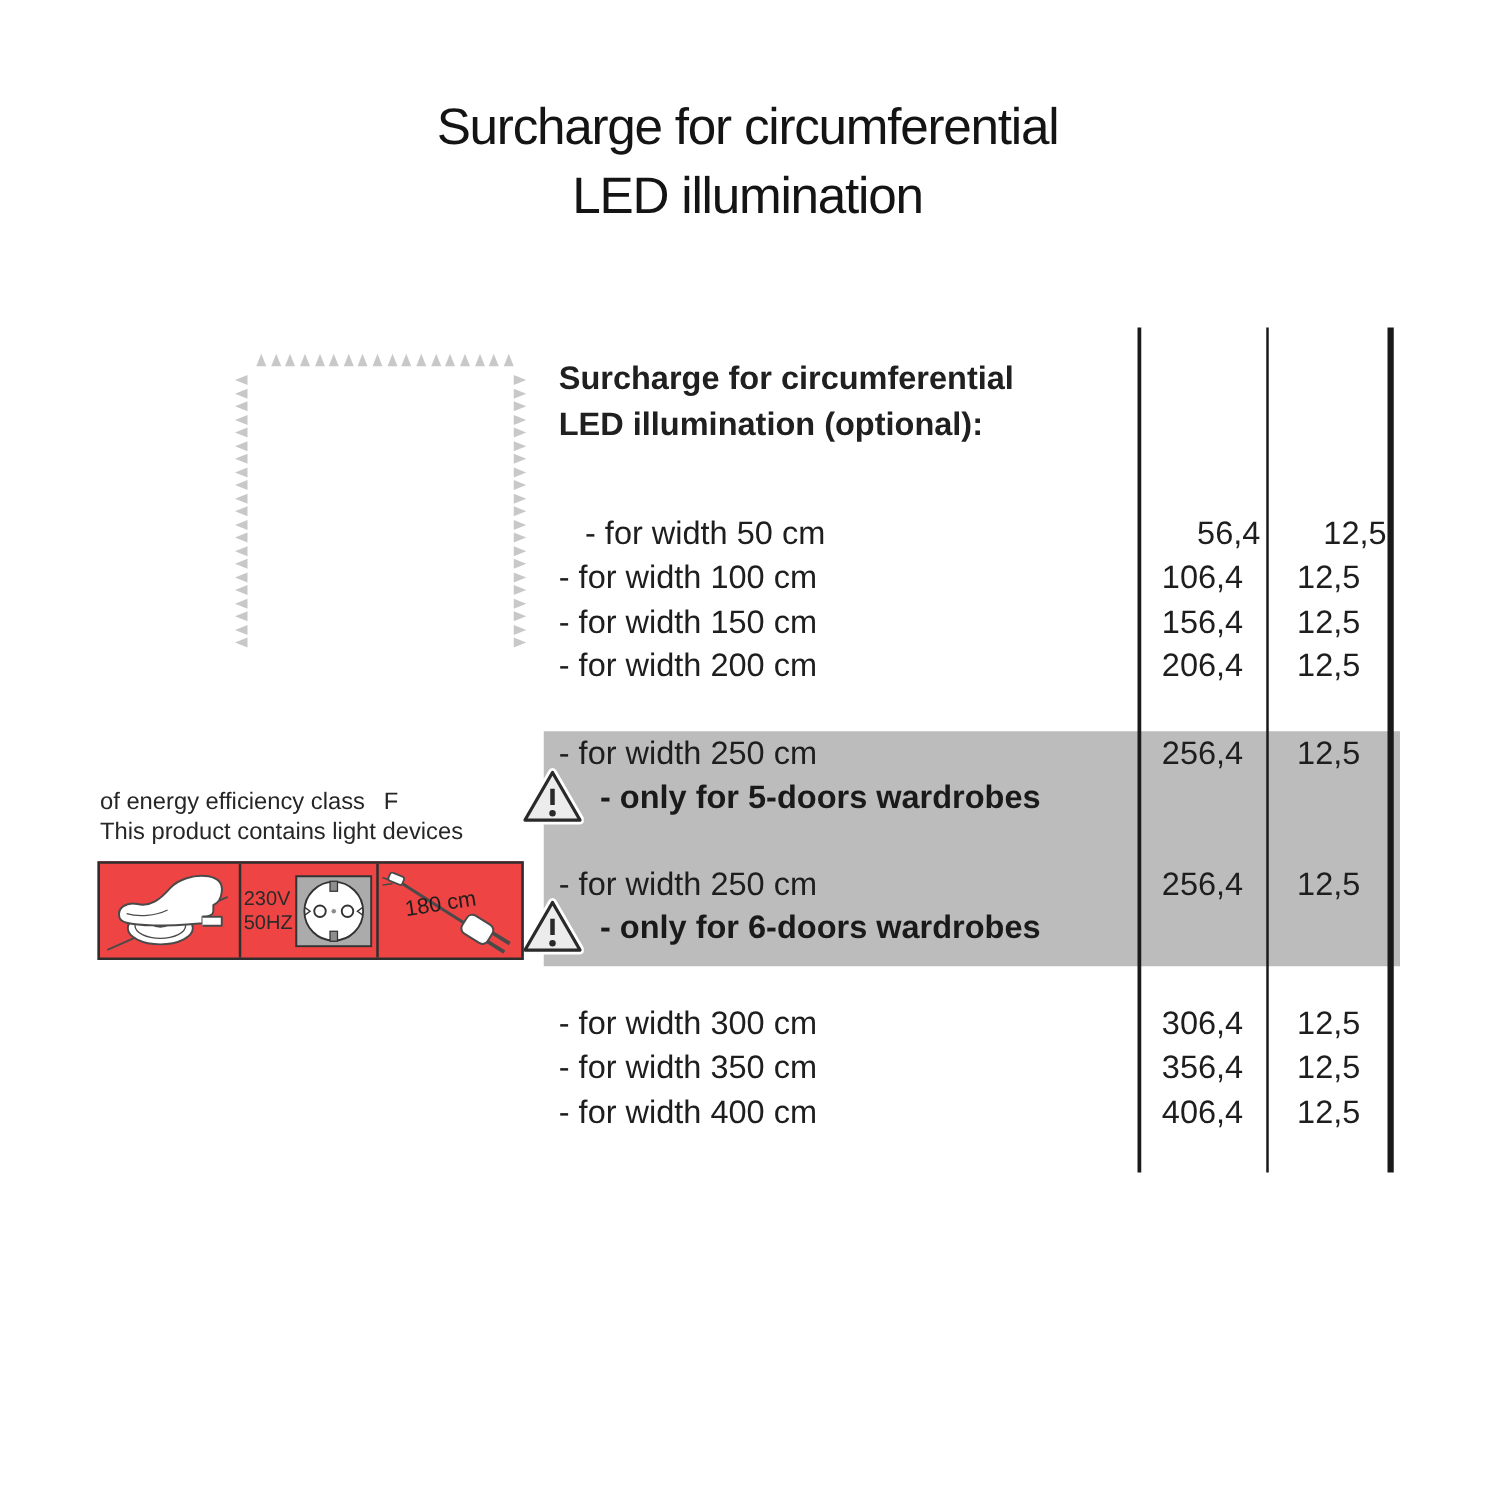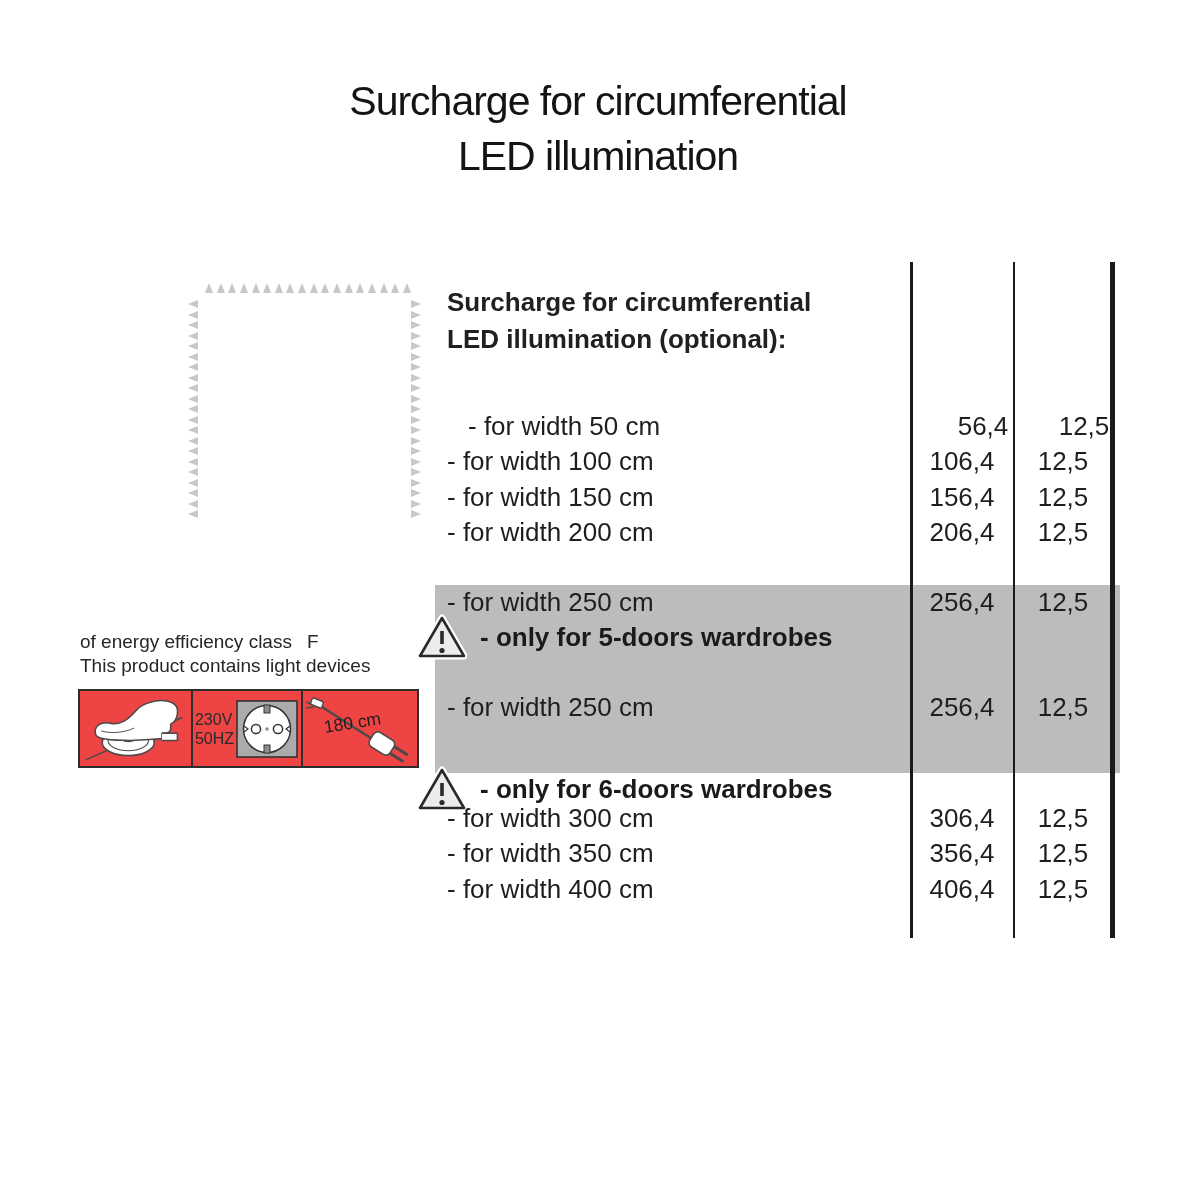--- a/index.html
+++ b/index.html
@@ -36,21 +36,21 @@
   .row{position:absolute;left:0;width:1200px;height:36px;line-height:36px;font-size:26px;color:#1e1e1e;z-index:3;}
   .row .label{position:absolute;left:447px;white-space:nowrap;}
   .row .p1{position:absolute;left:911px;width:102px;text-align:center;}
   .row .p2{position:absolute;left:1015px;width:96px;text-align:center;}
   .r1{top:408px;margin-left:21px;} .r2{top:443px;} .r3{top:479px;} .r4{top:514px;}
   .rb1{top:586px;height:32px;line-height:32px;}
   .rb2{top:691px;height:32px;line-height:32px;}
   .r5{top:800px;} .r6{top:835px;} .r7{top:871px;}
 
   .note{position:absolute;left:417px;display:flex;align-items:center;height:46px;z-index:3;}
-  .nb1{top:614px;} .nb2{top:718px;margin-top:48px;}
+  .nb1{top:614px;} .nb2{top:718px;}
   .note svg{width:50px;height:46px;flex:0 0 auto;}
   .note .note-text{font-weight:bold;font-size:26px;margin-left:13px;white-space:nowrap;color:#1a1a1a;}
 
   
   .energy-note{position:absolute;left:80px;top:630px;font-size:19px;line-height:23.5px;color:#262626;}
   .class-letter{margin-left:15px;}
 
   
   .icon-box{
     position:absolute;left:78px;top:689px;width:341px;height:79px;

